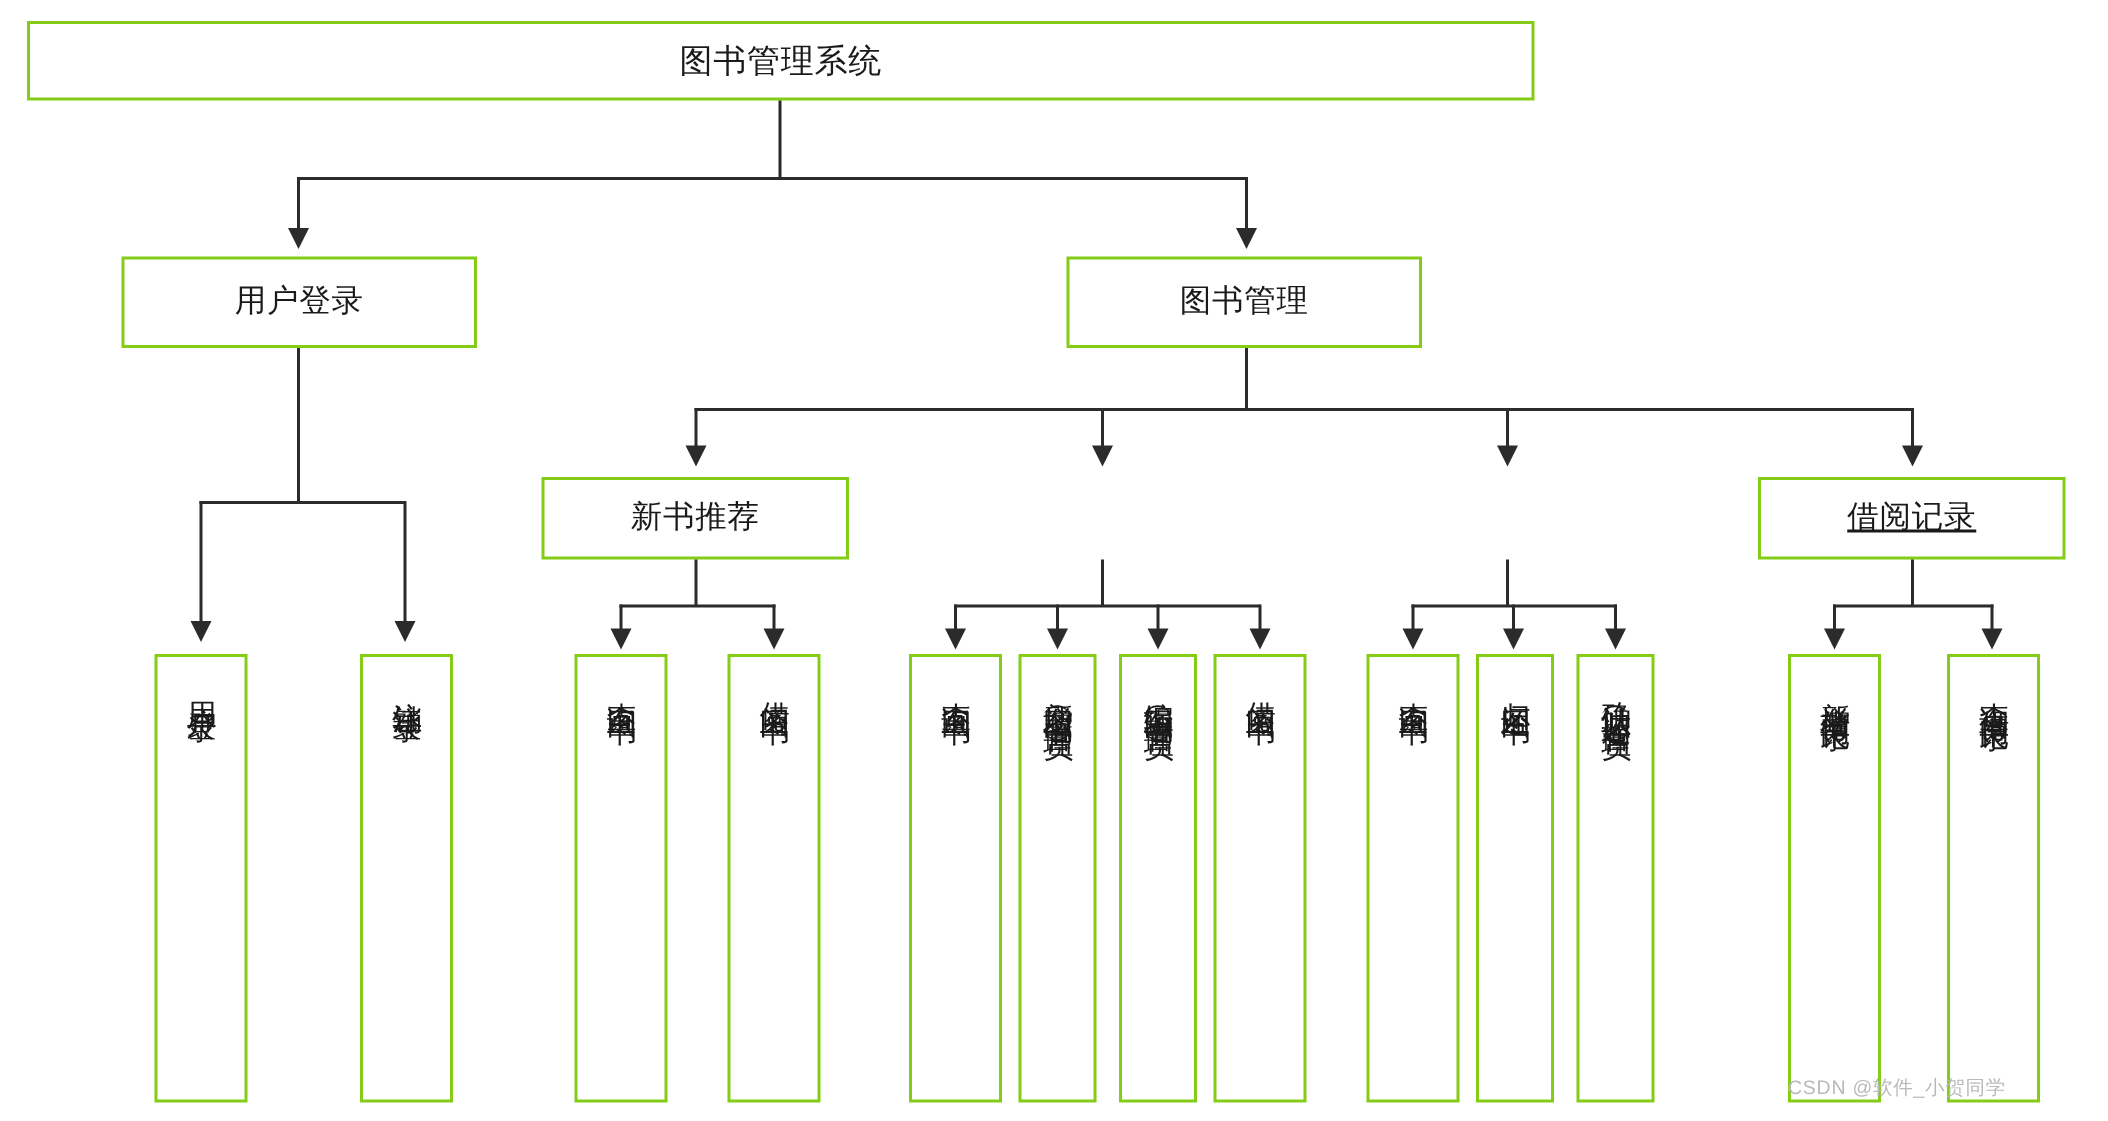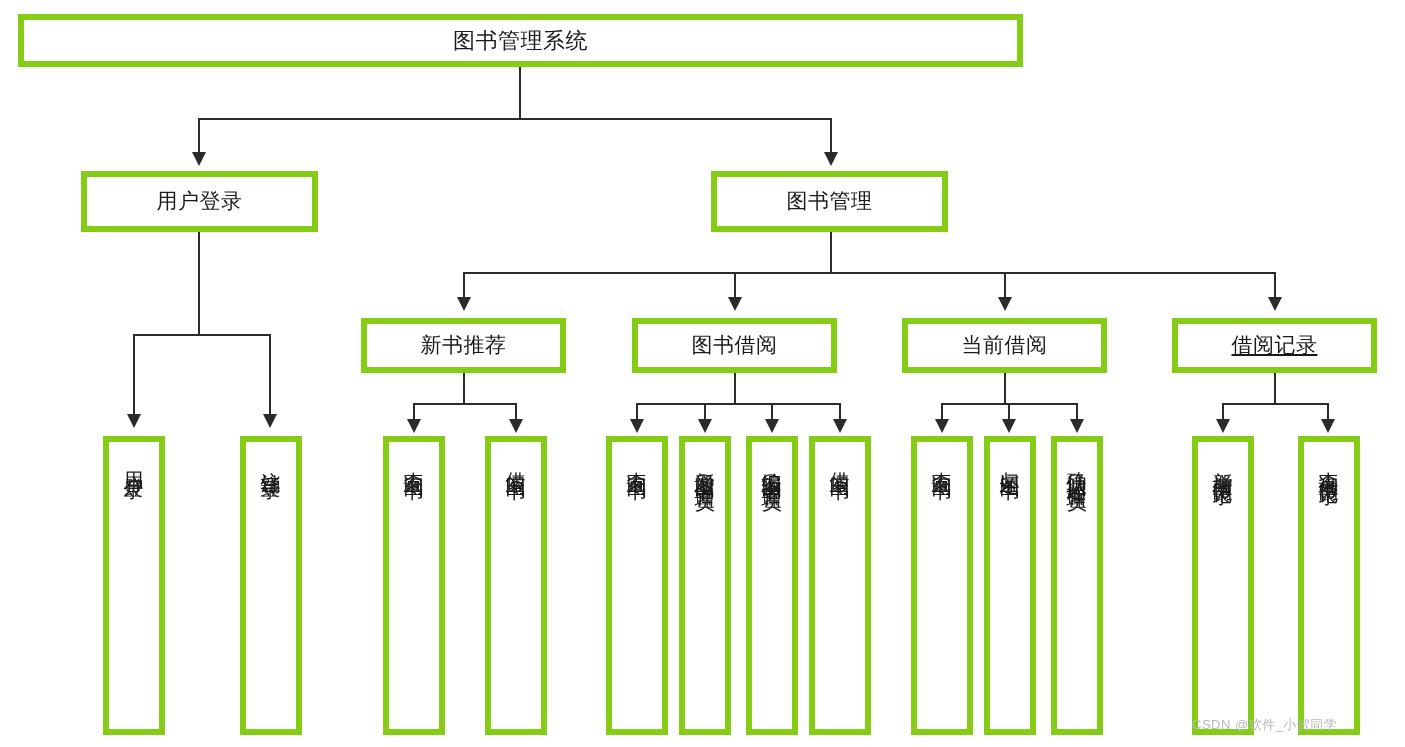--- a/index.html
+++ b/index.html
@@ -17,21 +17,21 @@
     height: 747px;
     background: #ffffff;
     overflow: hidden;
   }
 
   
   .node {
     position: absolute;
     box-sizing: border-box;
     background: #ffffff;
-    border: 6px solid #84cc16;
+    border: 2px solid #84cc16;
     display: flex;
     align-items: center;
     justify-content: center;
     color: #1a1a1a;
   }
   .node .label {
     display: block;
     line-height: 1.18;
     letter-spacing: 0.5px;
     white-space: nowrap;
@@ -131,27 +131,21 @@
   <div class="conn v" style="left:1004px; top:272px; width:2px; height:27px;"></div>
   <div class="arrow" style="left:998px; top:297px;"></div>
 
   <div class="conn v" style="left:1274px; top:272px; width:2px; height:27px;"></div>
   <div class="arrow" style="left:1268px; top:297px;"></div>
 
   <div class="node horizontal" style="left:361px; top:318px; width:205px; height:55px;">
     <span class="label">新书推荐</span>
   </div>
 
-  <div class="node horizontal" style="left:632px; top:318px; width:205px; height:55px;">
-    <span class="label">图书借阅</span>
-  </div>
-
-  <div class="node horizontal" style="left:902px; top:318px; width:205px; height:55px;">
-    <span class="label">当前借阅</span>
-  </div>
+
 
   <div class="node horizontal" style="left:1172px; top:318px; width:205px; height:55px;text-decoration:underline;">
     <span class="label">借阅记录</span>
   </div>
 
   <div class="conn v" style="left:463px; top:373px; width:2px; height:31px;"></div>
   <div class="conn h" style="left:413px; top:403px; width:104px; height:2px;"></div>
   <div class="conn v" style="left:413px; top:403px; width:2px; height:18px;"></div>
   <div class="arrow" style="left:407px; top:419px;"></div>
   <div class="conn v" style="left:515px; top:403px; width:2px; height:18px;"></div>

